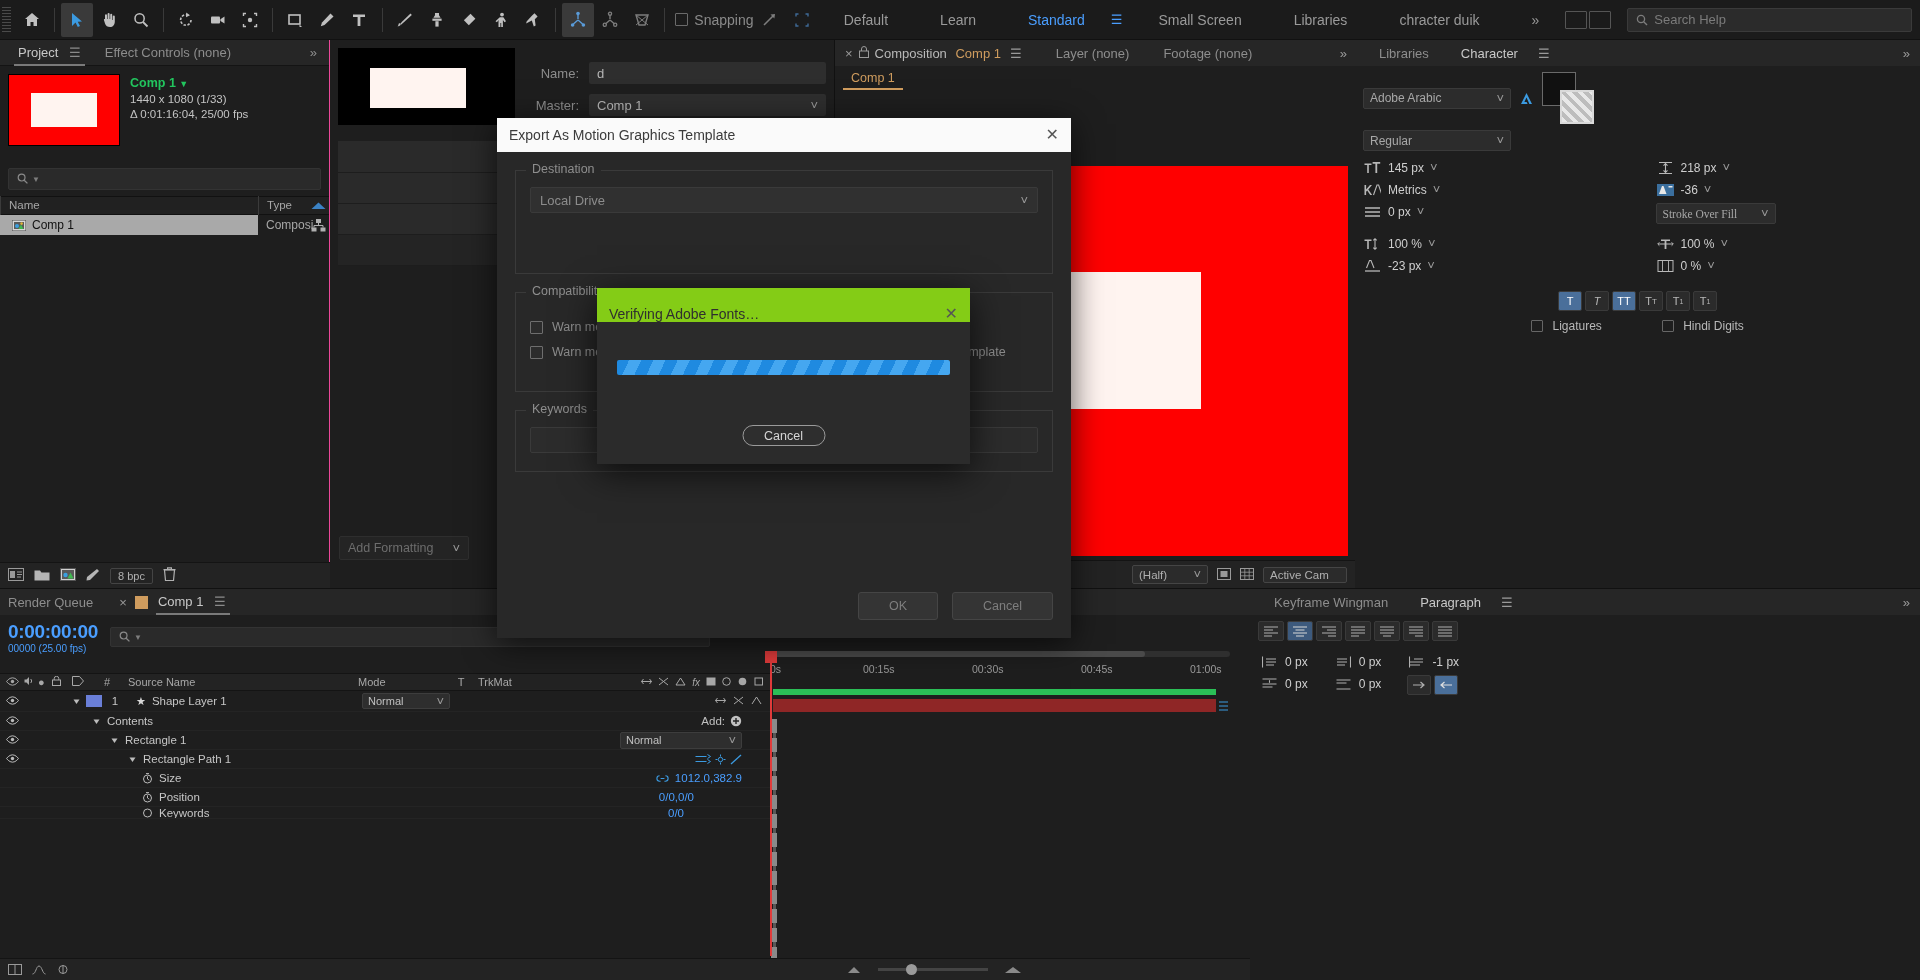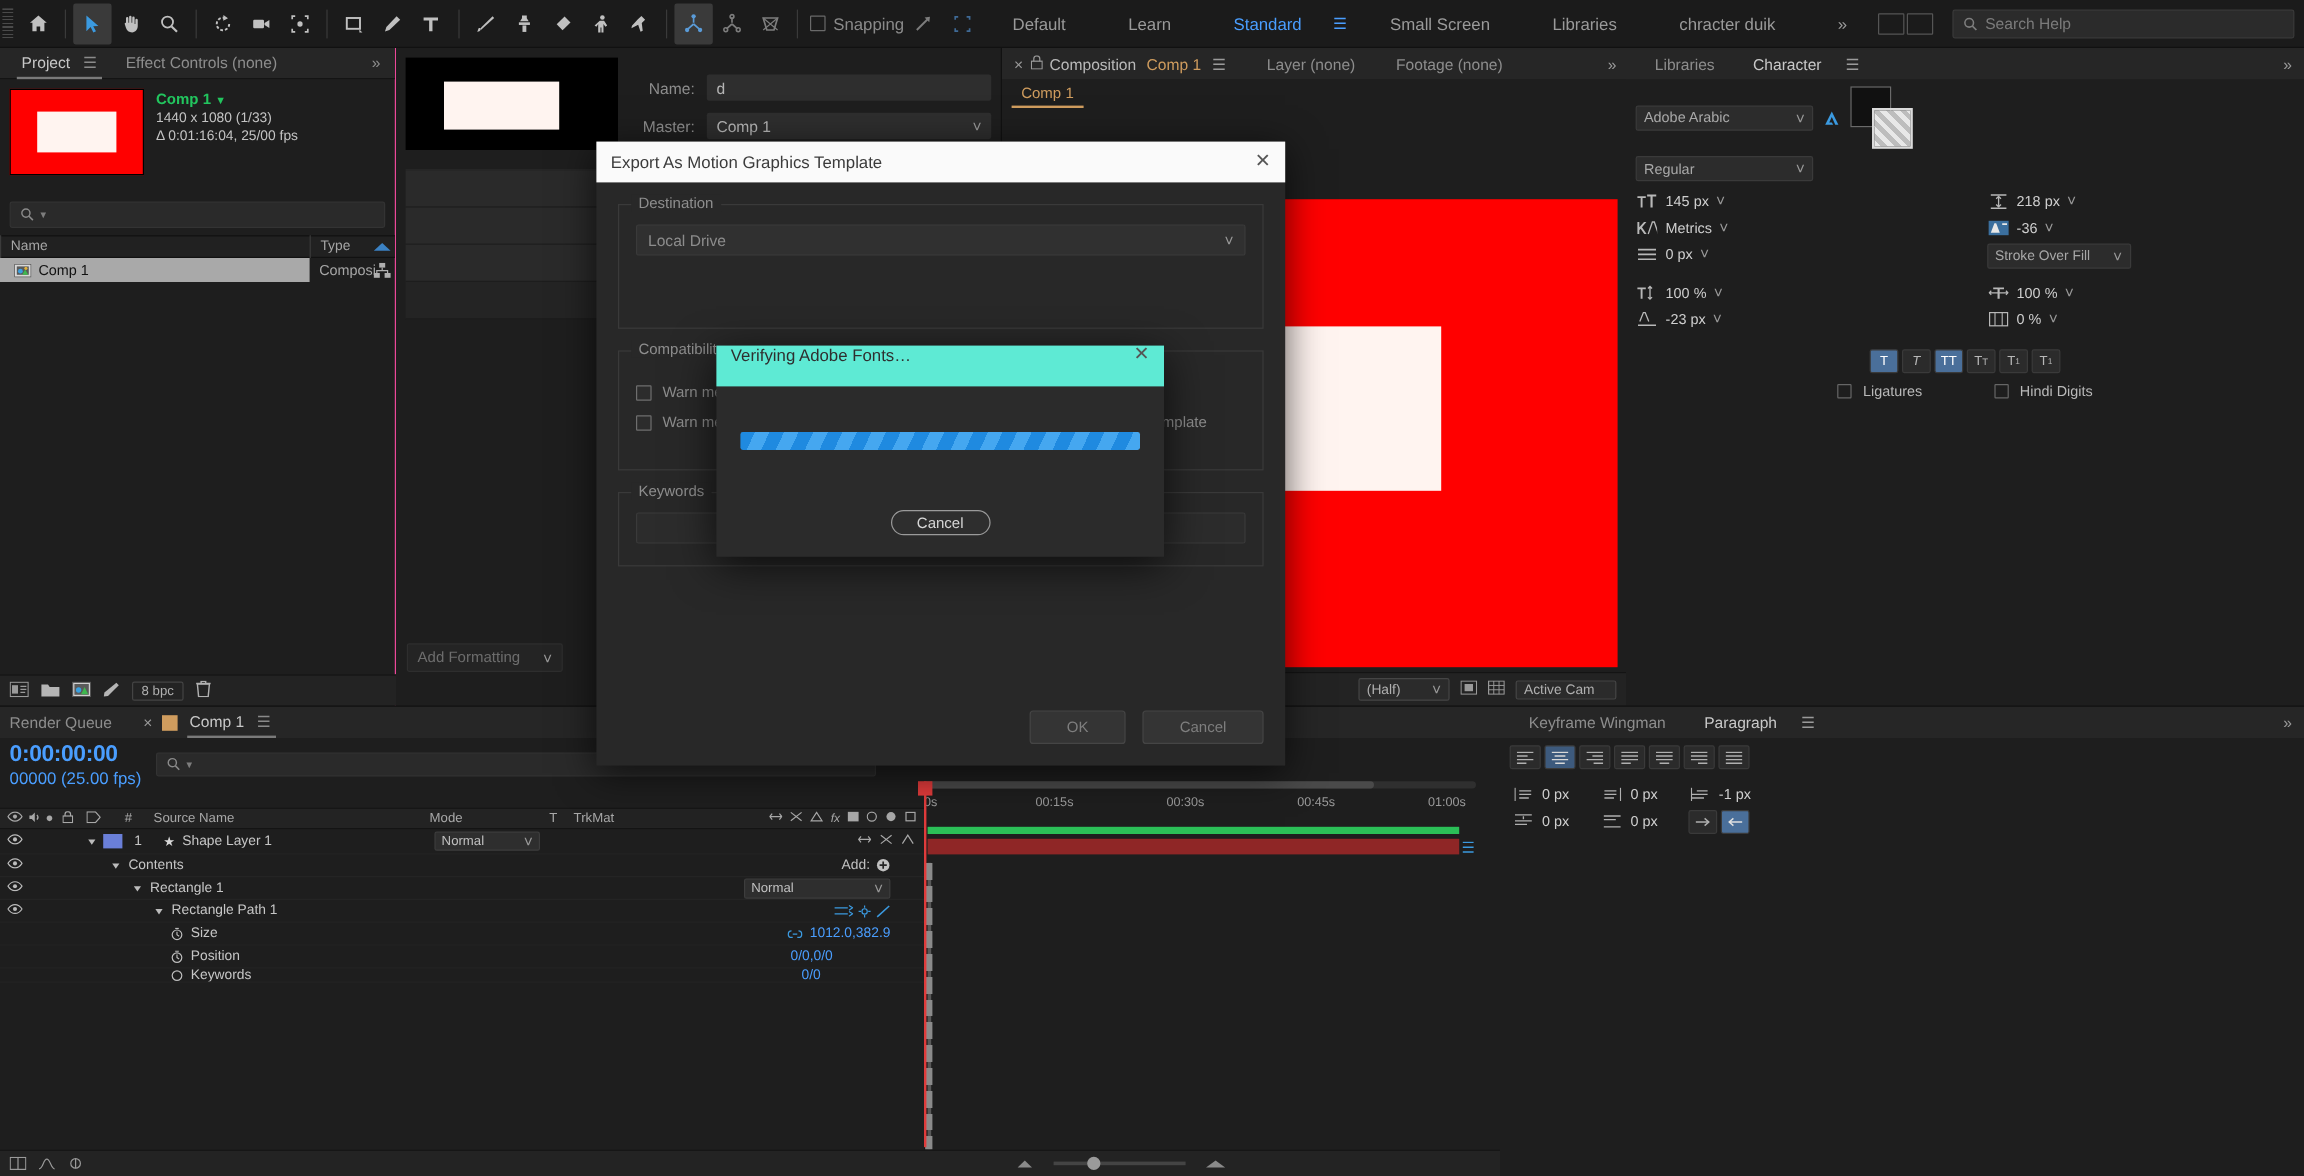--- a/index.html
+++ b/index.html
@@ -139,21 +139,21 @@
   #rightBot { left:1250px; top:588px; width:670px; height:392px; background:#1e1e1e; border-top:1px solid #111;}
   .kf-row { display:flex; gap:3px; padding:6px 8px; }
   .kfbtn { width:26px; height:20px; background:#2b2b2b; border:1px solid #3a3a3a; border-radius:2px;
     display:flex; align-items:center; justify-content:center; color:#b0b0b0; font-size:10px;}
   .kfbtn.on { background:#3d5a7d; }
 
   
   #timeline { left:0; top:588px; width:1250px; height:392px; background:#1e1e1e; border-top:1px solid #111;}
   .tl-tabbar { height:26px; background:#262626; display:flex; align-items:center; font-size:13px; padding-left:8px;}
   .tl-time { color:#4a9eff; font-size:19px; font-weight:bold; letter-spacing:-0.3px;}
-  .tl-sub { color:#4a9eff; font-size:14px;}
+  .tl-sub { color:#4a9eff; font-size:10px;}
   .tl-top { display:flex; align-items:center; height:44px; padding:0 8px; gap:12px;}
   .tl-search { width:600px; height:20px; background:#2a2a2a; border:1px solid #333; border-radius:2px;
     display:flex; align-items:center; padding:0 8px; color:#7d7d7d; font-size:12px;}
   .lay-hdr { height:18px; background:#232323; display:flex; align-items:center;
     font-size:11px; color:#a8a8a8; border-top:1px solid #141414; border-bottom:1px solid #141414;}
   .lay-row { height:19px; display:flex; align-items:center; font-size:11.5px; color:#c6c6c6;
     border-bottom:1px solid #242424;}
   .eye { color:#9b9b9b; font-size:11px; }
   .modesel { height:16px; background:#2e2e2e; border:1px solid #3d3d3d; border-radius:2px;
     display:flex; align-items:center; justify-content:space-between; padding:0 5px; font-size:11px; color:#c0c0c0;}
@@ -190,21 +190,21 @@
   .dlg-actions { position:absolute; right:18px; bottom:18px; display:flex; gap:14px;}
   .dlg-actions .dbtn { padding:6px 30px; }
   .kwbox { height:26px; background:#2c2c2c; border:1px solid #3a3a3a; border-radius:2px;}
 
   
   #fontDlg {
     position:absolute; left:597px; top:288px; width:373px; height:176px;
     background:#2b2b2b; box-shadow:0 8px 34px rgba(0,0,0,.7); z-index:80;
   }
   #fontDlg .fd-title {
-    height:34px; background:#5eead4; color:#2f2f2f; display:flex; align-items:flex-start;
+    height:34px; background:#84cc16; color:#2f2f2f; display:flex; align-items:flex-end;
     justify-content:space-between; padding:0 12px; font-size:14px;
   }
   .fd-bar {
     position:absolute; left:20px; top:72px; width:333px; height:15px; border-radius:2px; overflow:hidden;
     background:repeating-linear-gradient(115deg,#1f8ae0 0 11px,#45a7f0 11px 22px);
   }
   .fd-cancel {
     position:absolute; left:50%; transform:translateX(-50%); bottom:18px;
     width:83px; height:21px; border:1px solid #9a9a9a; border-radius:11px; background:#2e2e2e;
     display:flex; align-items:center; justify-content:center; color:#d6d6d6; font-size:12.5px;
@@ -685,21 +685,21 @@
               <svg width="17" height="14" viewBox="0 0 17 14">
                   <rect x="0" y="1" width="17" height="12" fill="#3b6f9e"></rect>
                   <path d="M2 11 L5 3h1.5L9.5 11M11.5 3h4v1.4h-4Z" fill="#e8e8e8"></path>
                 </svg>
             </span>
             <span class="pnum">-36</span>
             <span class="chev">˅</span>
           </div>
           <div class="prow">
             <div class="fsel" style="width:120px; border-color:#3a3a3a;">
-              <span style="font-size:11.5px;">Stroke Over Fill</span>
+              <span style="font-size:11.5px;font-family:Liberation Serif, serif;">Stroke Over Fill</span>
               <span class="chev">˅</span>
             </div>
           </div>
         </div>
       </div>
 
       <div style="display:flex; gap:36px; margin-top:6px;">
         <div style="flex:1">
           <div class="prow">
             <span class="picon">

